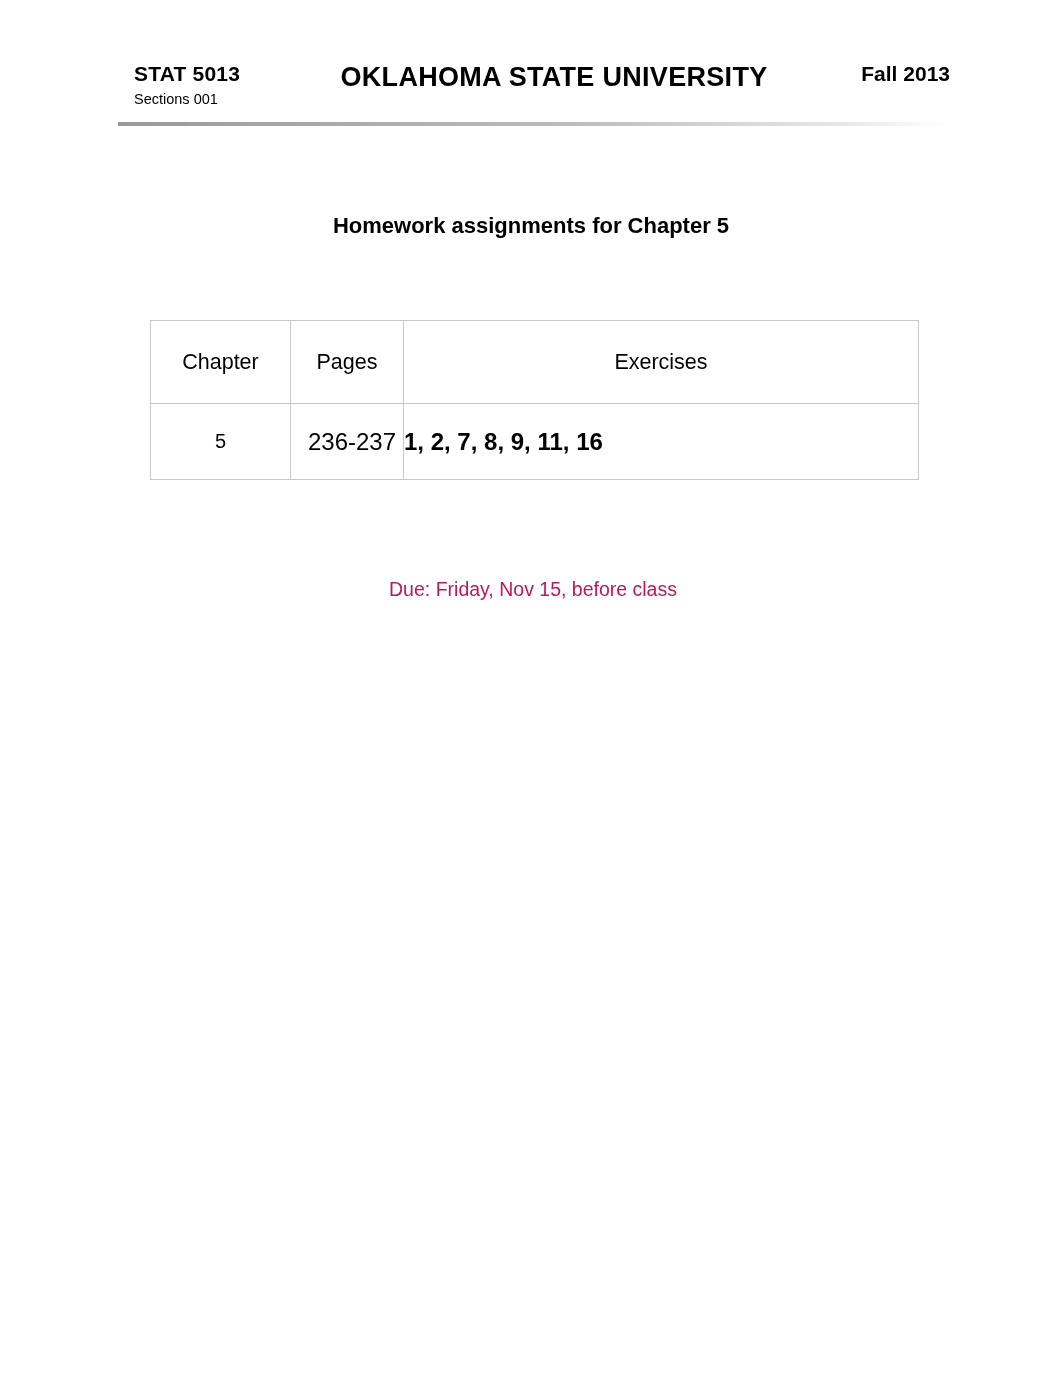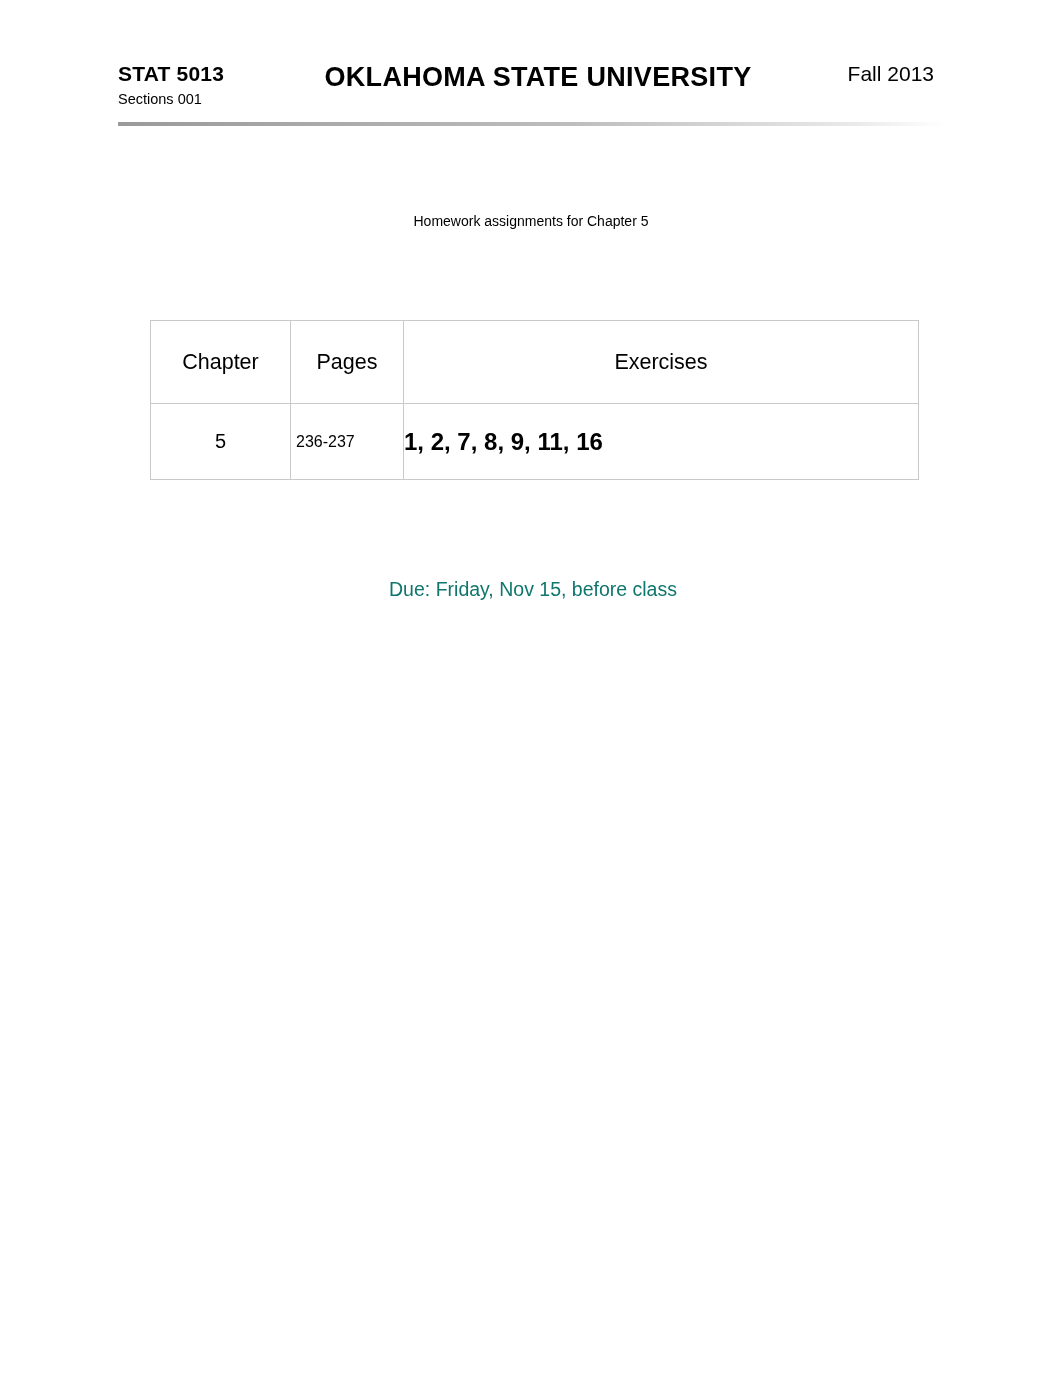--- a/index.html
+++ b/index.html
@@ -11,21 +11,21 @@
     width: 1062px;
     height: 1377px;
     position: relative;
     font-family: "Liberation Sans", sans-serif;
     color: #000000;
   }
 
   
   .header {
     position: absolute;
-    left: 118px;
+    left: 134px;
     top: 62px;
     width: 828px;
   }
   .header-row1 {
     position: relative;
     height: 26px;
   }
   .course-code {
     position: absolute;
     left: 0;
@@ -43,21 +43,21 @@
     font-size: 27px;
     font-weight: bold;
     letter-spacing: 0.3px;
     padding-left: 12px;
   }
   .term {
     position: absolute;
     right: 12px;
     top: 0;
     font-size: 21px;
-    font-weight: normal;
+    font-weight: bold;
   }
   .header-row2 {
     position: relative;
     height: 22px;
     margin-top: 3px;
   }
   .sections {
     position: absolute;
     left: 0;
     top: 0;
@@ -83,22 +83,22 @@
     background: linear-gradient(to right, #9a9a9a 0%, #bdbdbd 55%, #e8e8e8 88%, #ffffff 100%);
   }
 
   
   .page-title {
     position: absolute;
     left: 0;
     top: 213px;
     width: 1062px;
     text-align: center;
-    font-size: 14px;
-    font-weight: normal;
+    font-size: 22px;
+    font-weight: bold;
     box-sizing: border-box;
   }
 
   
   .hw-table {
     position: absolute;
     left: 150px;
     top: 320px;
     width: 768px;
     border-collapse: collapse;
@@ -119,42 +119,42 @@
     font-size: 21.5px;
     font-weight: normal;
   }
   .td-cell {
     height: 75px;
     text-align: center;
     font-size: 20px;
   }
   .td-chapter { font-size: 20px; }
   .td-pages {
-    font-size: 16px;
-    text-align: left;
+    font-size: 24px;
+    text-align: center;
     padding-right: 0px;
     position: relative;
     left: 5px;
   }
   .td-exercises {
     font-size: 24px;
     font-weight: bold;
     text-align: left;
     padding-left: 4px;
   }
 
   
   .due-note {
     position: absolute;
     left: 0;
     top: 578px;
     width: 1062px;
     text-align: center;
     font-size: 19.5px;
-    color: #0f766e;
+    color: #be185d;
     padding-left: 4px;
     box-sizing: border-box;
   }
 </style>
 </head>
 <body>
 
 <div class="header">
   <div class="header-row1">
     <span class="course-code">STAT 5013</span>

